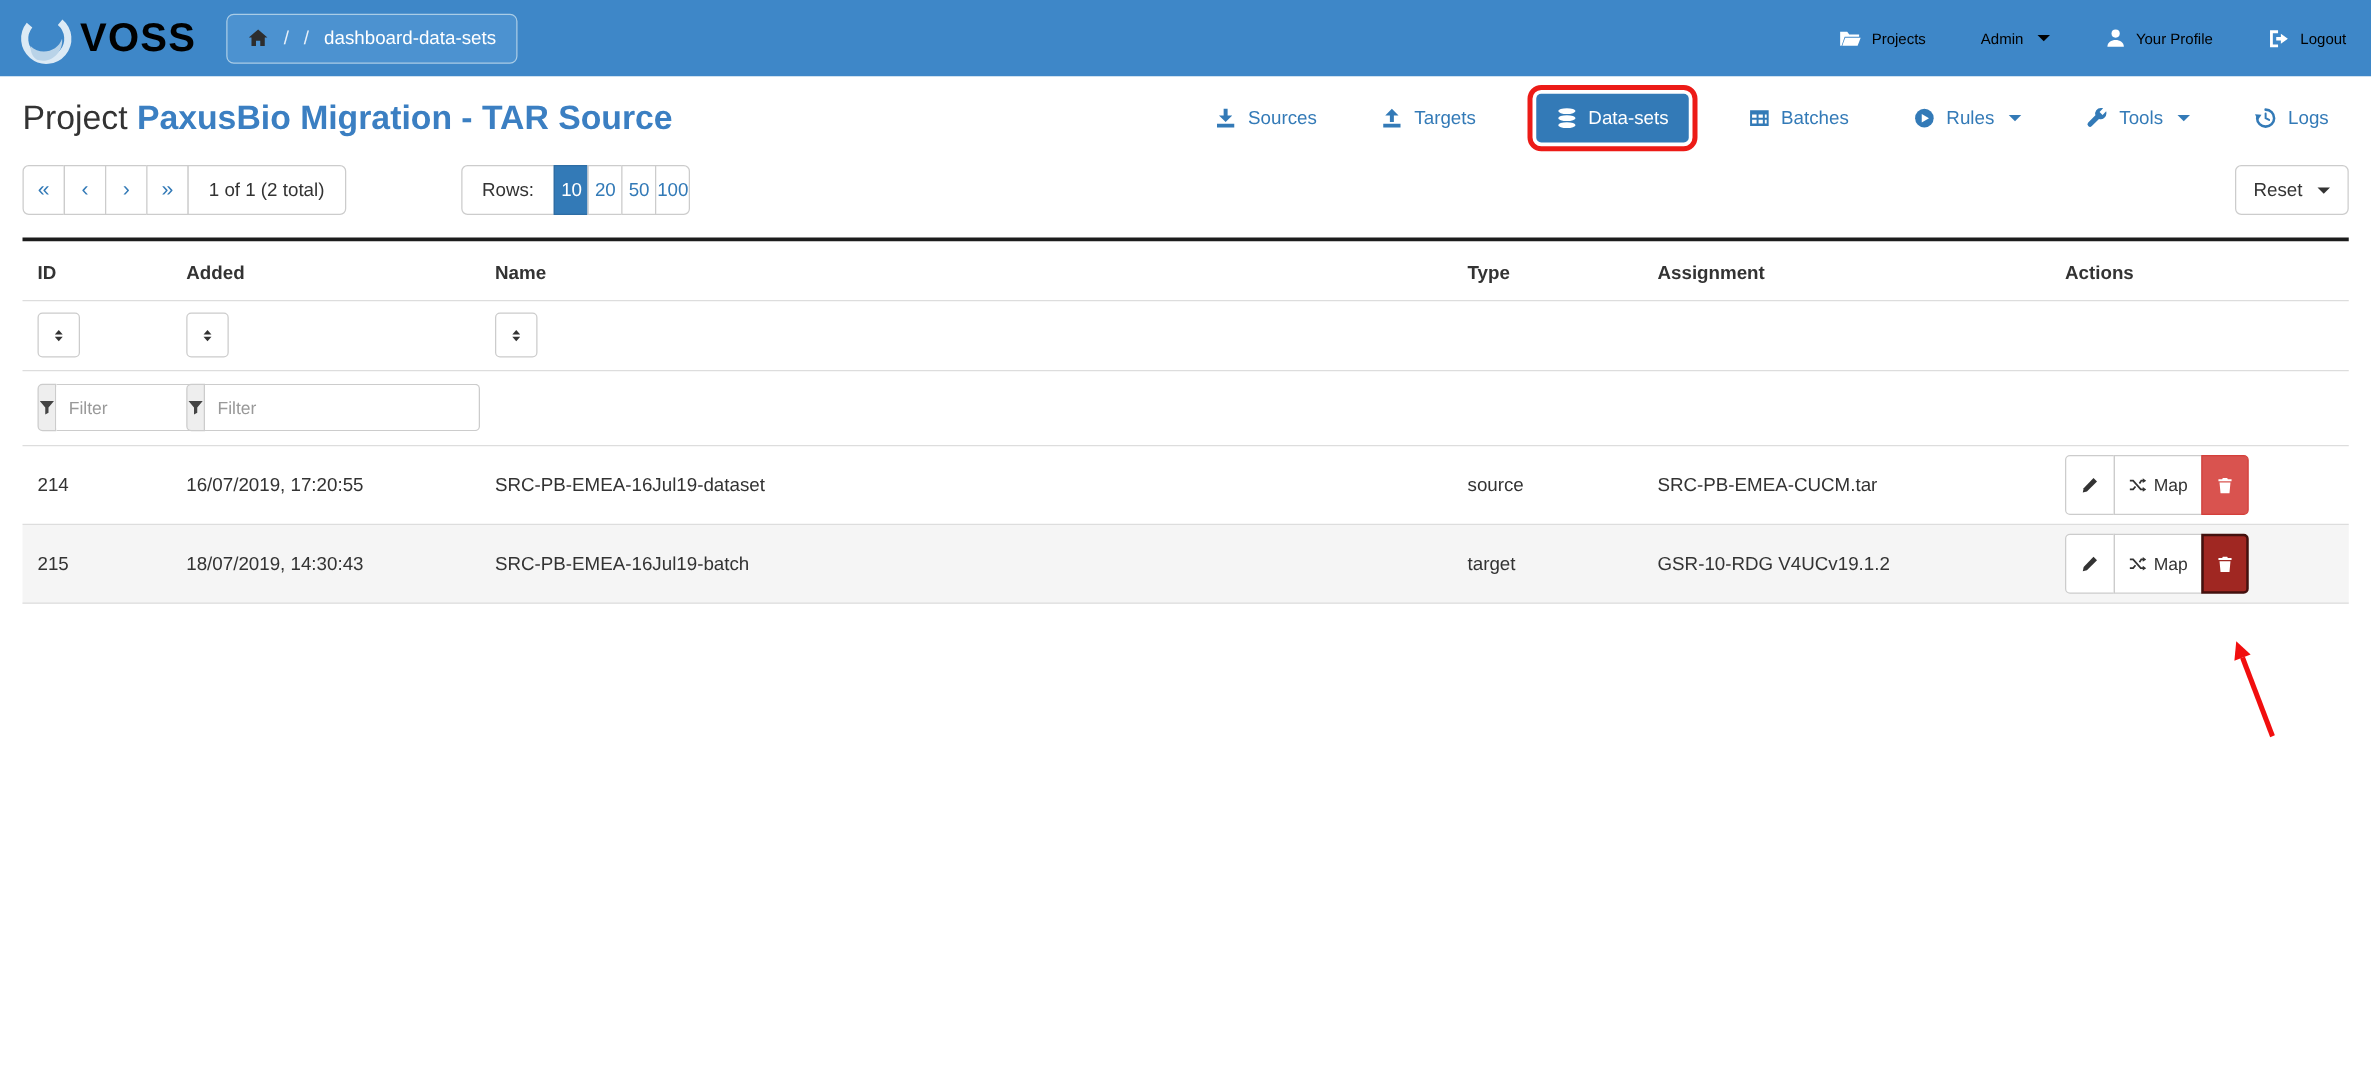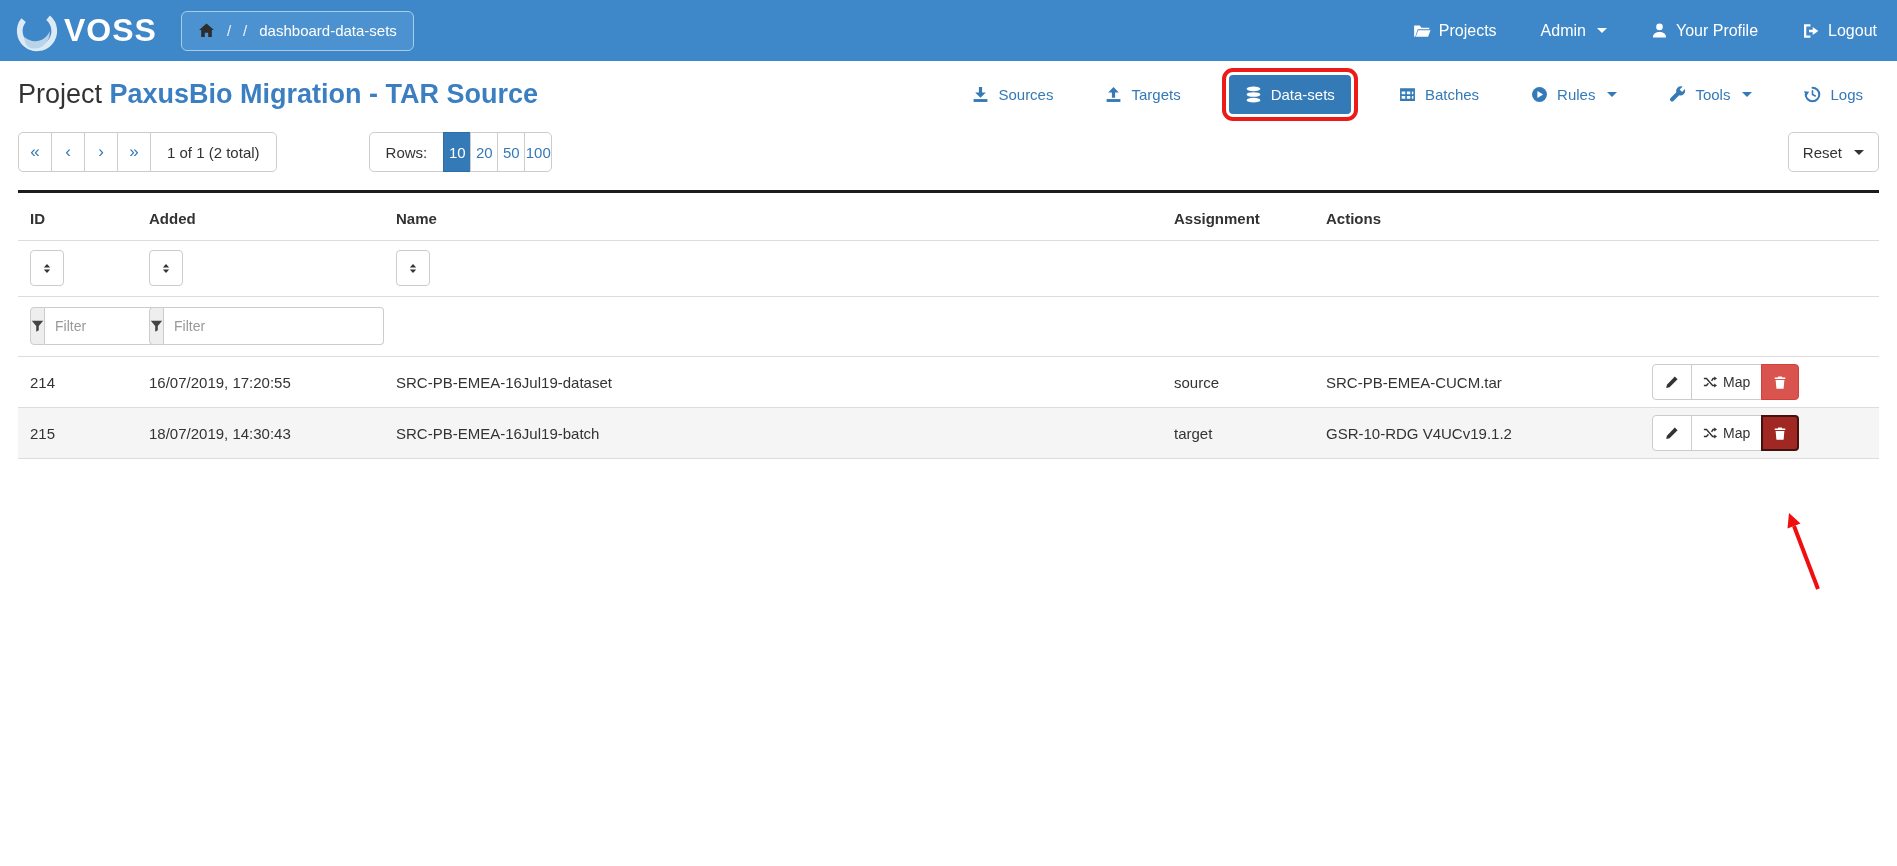--- a/index.html
+++ b/index.html
@@ -6,29 +6,29 @@
   html,body { width:1897px; height:866px; }
   body {
     font-family: "Liberation Sans", sans-serif;
     color:#333; background:#fff; position:relative; overflow:hidden;
   }
   svg { display:block; }
 
   
   .navbar { height:61px; background:#3e87c8; display:flex; align-items:center; padding:0 20px 0 14px; }
   .brand { display:flex; align-items:center; gap:4px; cursor:pointer; }
-  .brand-text { color:#ffffff; font-size:32px; font-weight:bold; letter-spacing:1px; }
+  .brand-text { color:#000000; font-size:32px; font-weight:bold; letter-spacing:1px; }
   .crumb {
     margin-left:24px; display:flex; align-items:center; gap:12px;
     background:#4c92d0; border:1px solid #a9cce6; border-radius:6px;
     height:40px; padding:0 16px; color:#fff; font-size:15px; cursor:pointer;
   }
   .crumb .sep { color:#e8f1f9; }
   .nav-right { margin-left:auto; display:flex; align-items:center; gap:44px; }
-  .nav-link { display:flex; align-items:center; gap:8px; color:#ffffff; font-size:16px; cursor:pointer; }
+  .nav-link { display:flex; align-items:center; gap:8px; color:#000000; font-size:12px; cursor:pointer; }
   .caret { width:0; height:0; border-left:5px solid transparent; border-right:5px solid transparent;
            border-top:5px solid currentColor; display:inline-block; margin-left:3px; }
 
   
   .page-header { display:flex; align-items:center; justify-content:space-between; padding:14px 18px 10px; }
   .page-title { font-size:27px; font-weight:normal; }
   .page-title .proj-name { color:#3b7fc2; font-weight:bold; }
   .tabs { display:flex; gap:28px; padding-right:4px; }
   .tab { display:flex; align-items:center; gap:9px; color:#337ab7; font-size:15px; padding:10px 12px; cursor:pointer; white-space:nowrap; }
   .tab svg { width:17px; height:17px; }
@@ -66,21 +66,21 @@
   .input-group { display:flex; height:38px; }
   .ig-addon { width:42px; background:#eee; border:1px solid #ccc; border-radius:4px 0 0 4px;
               display:flex; align-items:center; justify-content:center; }
   .ig-input { border:1px solid #ccc; border-left:none; border-radius:0 4px 4px 0; padding:0 10px;
               font-size:14px; color:#555; outline:none; font-family:inherit; background:#fff; }
   .ig-input::placeholder { color:#999; }
   .w-sm { width:60px; } .w-md { width:176px; } .w-lg { width:712px; }
   .data-row { font-size:15px; min-height:50px; }
   .data-row.striped { background:#f5f5f5; }
   .actions-cell { display:flex; padding-top:7px; padding-bottom:7px; }
-  .abtn { height:36px; border:1px solid #ccc; background:#fff; display:flex; align-items:center;
+  .abtn { height:48px; border:1px solid #ccc; background:#fff; display:flex; align-items:center;
           justify-content:center; margin-left:-1px; cursor:pointer; color:#333; font-size:14px; font-family:inherit; }
   .abtn.edit { width:40px; border-radius:4px 0 0 4px; margin-left:0; }
   .abtn.map { padding:0 11px; gap:6px; }
   .abtn.del { width:38px; background:#d9534f; border-color:#d43f3a; color:#fff; border-radius:0 4px 4px 0; }
   .abtn.del.pressed { background:#a02722; border:2px solid #43110e; }
 
   .arrow-overlay { position:absolute; left:1768px; top:505px; width:60px; height:92px; pointer-events:none; }
 </style>
 </head>
 <body>
@@ -236,20 +236,21 @@
 </div>
 
 <div class="dark-divider"></div>
 
 <div class="tbl">
 
   <div class="trow thead-row">
     <div>ID</div>
     <div>Added</div>
     <div>Name</div>
+    <div>Type</div>
     <div>Assignment</div>
     <div>Actions</div>
   </div>
 
   <div class="trow sort-row">
     <div>
         <button class="sort-btn">
       <svg width="12" height="13" viewBox="0 0 16 16" fill="#333">
             <polygon points="8,2 12.2,6.8 3.8,6.8"></polygon>
             <polygon points="3.8,9.2 12.2,9.2 8,14"></polygon>

